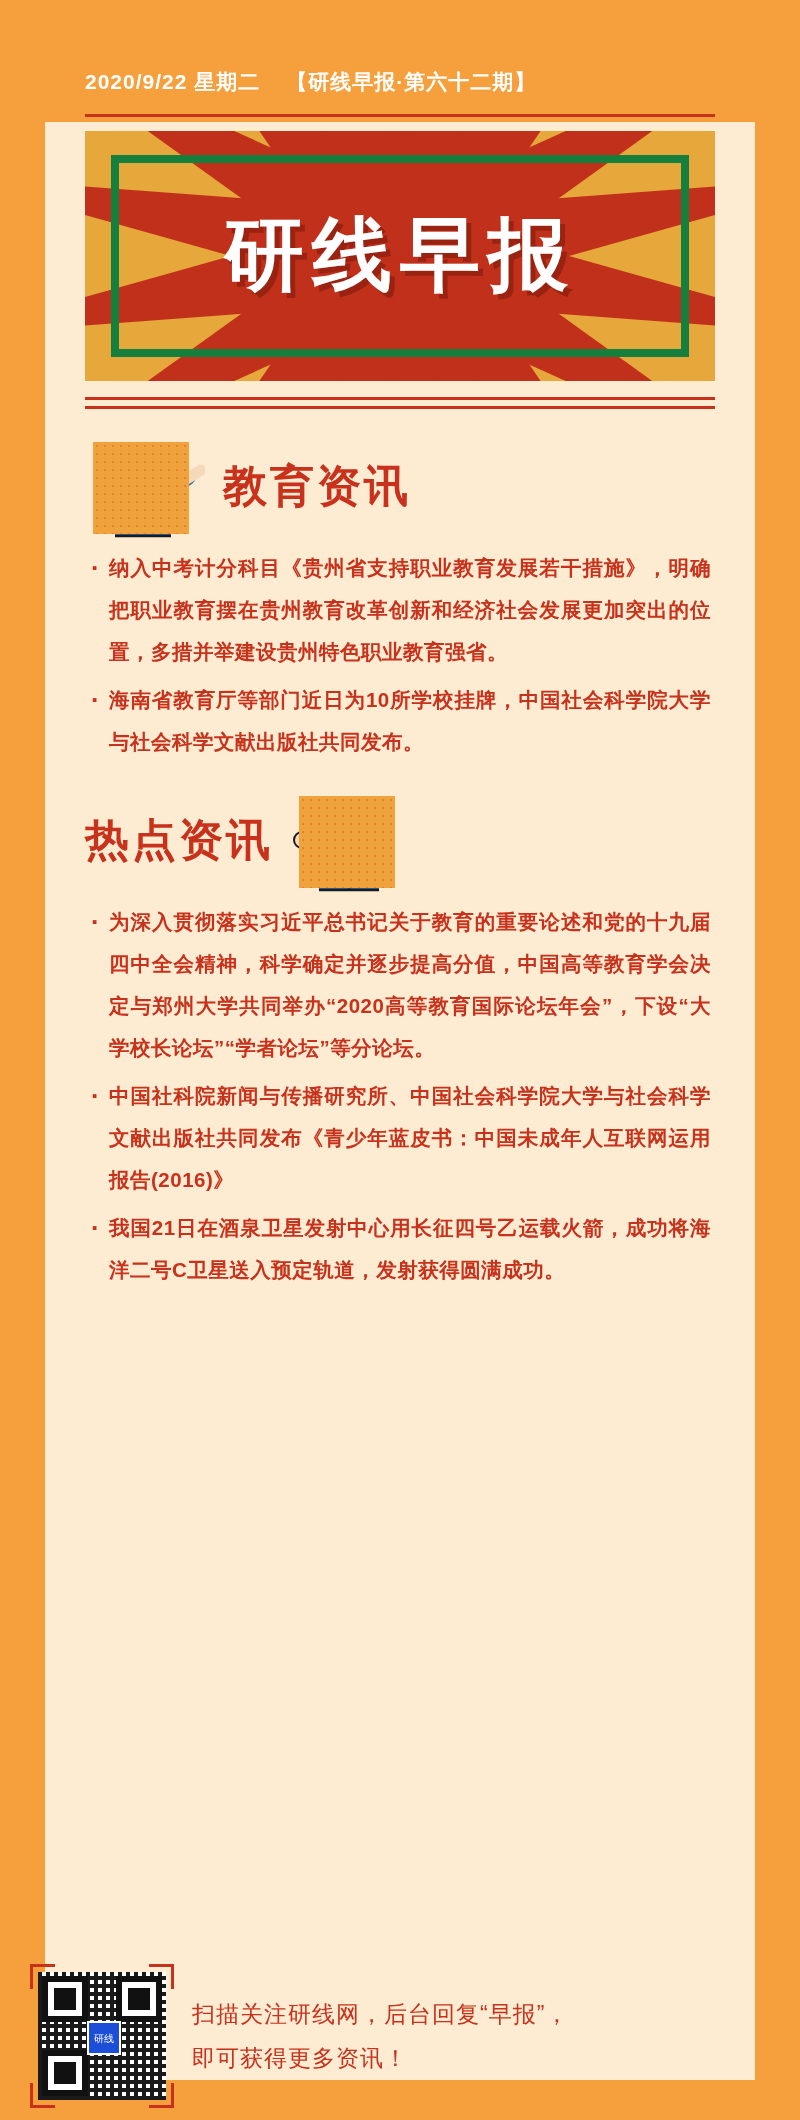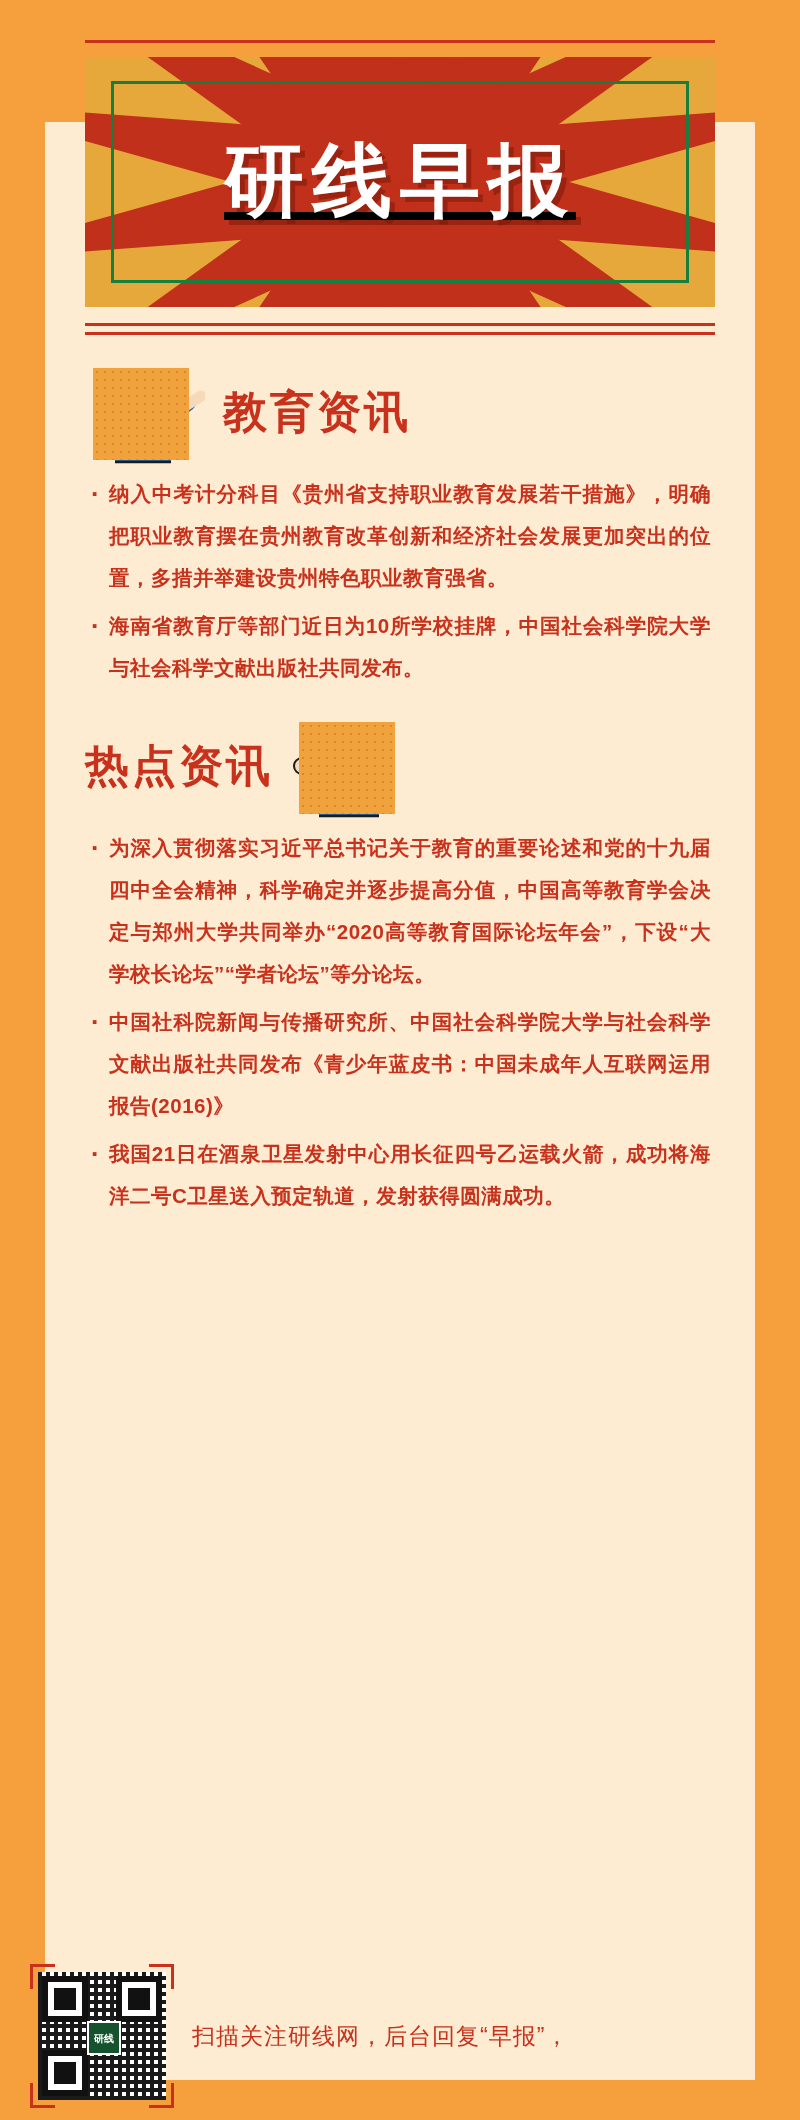--- a/index.html
+++ b/index.html
@@ -68,23 +68,23 @@
     border-left:46px solid transparent;
     border-right:46px solid transparent;
     border-bottom:460px solid #c1301a;
     transform-origin:50% 100%;
     margin-left:-46px;
     margin-top:-460px;
   }
   .banner-inner{
     position:absolute;
     left:26px;right:26px;top:24px;bottom:24px;
-    border:3px solid #15803d;
+    border:8px solid #15803d;
     box-sizing:border-box;
-    display:flex;align-items:center;justify-content:center;text-decoration:underline;
+    display:flex;align-items:center;justify-content:center;
   }
   .banner-title{
     color:#ffffff;
     font-size:80px;
     font-weight:bold;
     letter-spacing:8px;
     text-shadow:5px 5px 0 rgba(120,25,10,.55);
     font-family:"DejaVu Sans","Liberation Sans",sans-serif;
   }
   .double-rule{
@@ -177,41 +177,47 @@
     background-size:8px 8px, 8px 8px;
   }
   .qr-fin{position:absolute;width:34px;height:34px;border:6px solid #111;background:#fff;}
   .qr-fin i{position:absolute;left:6px;top:6px;right:6px;bottom:6px;background:#111;display:block;}
   .f-tl{left:4px;top:4px;}
   .f-tr{right:4px;top:4px;}
   .f-bl{left:4px;bottom:4px;}
   .qr-center{
     position:absolute;left:50%;top:50%;
     width:30px;height:30px;margin:-15px 0 0 -15px;
-    background:#14532d;border:2px solid #fff;
+    background:#1d4ed8;border:2px solid #fff;
     color:#fff;font-size:10px;line-height:13px;
-    text-align:center;font-weight:bold;
+    text-align:center;font-weight:normal;
     display:flex;align-items:center;justify-content:center;
   }
   .footer-text{
     color:#c8311b;
     font-size:23px;
     font-weight:normal;
     line-height:44px;
     letter-spacing:1px;
   }
 </style>
 </head>
 <body>
 
 <div class="page">
   <div class="sheet">
 
     <div class="hdr-band"></div>
 
+    <div class="dateline-wrap">
+      <div class="dateline">
+        <span class="d1">2020/9/22 星期二</span>
+        <span class="d2">【研线早报·第六十二期】</span>
+      </div>
+    </div>
 
     <div class="rule"></div>
 
     <div class="banner">
       <div class="rays" id="rays">
           <div class="ray" style="transform: rotate(0deg);"></div>
           <div class="ray" style="transform: rotate(20deg);"></div>
           <div class="ray" style="transform: rotate(40deg);"></div>
           <div class="ray" style="transform: rotate(60deg);"></div>
           <div class="ray" style="transform: rotate(80deg);"></div>
@@ -306,15 +312,16 @@
           <i></i>
         </div>
       <div class="qr-center">研线</div>
       <div class="qr-corner c-tl"></div>
       <div class="qr-corner c-tr"></div>
       <div class="qr-corner c-bl"></div>
       <div class="qr-corner c-br"></div>
     </div>
     <div class="footer-text">
       <div>扫描关注研线网，后台回复“早报”，</div>
+      <div>即可获得更多资讯！</div>
     </div>
   </div>
 </div>
 
 </body></html>

